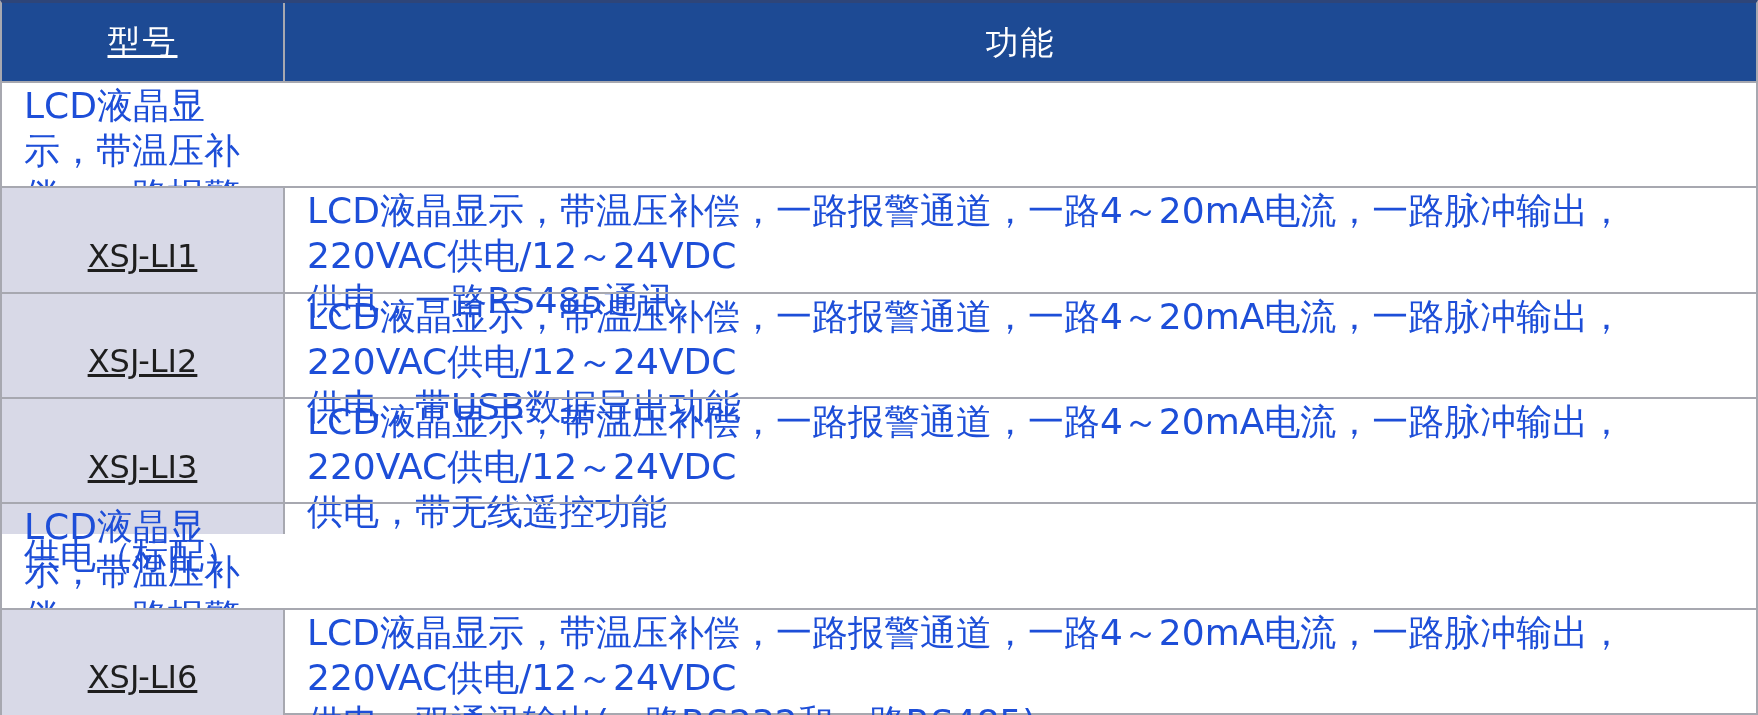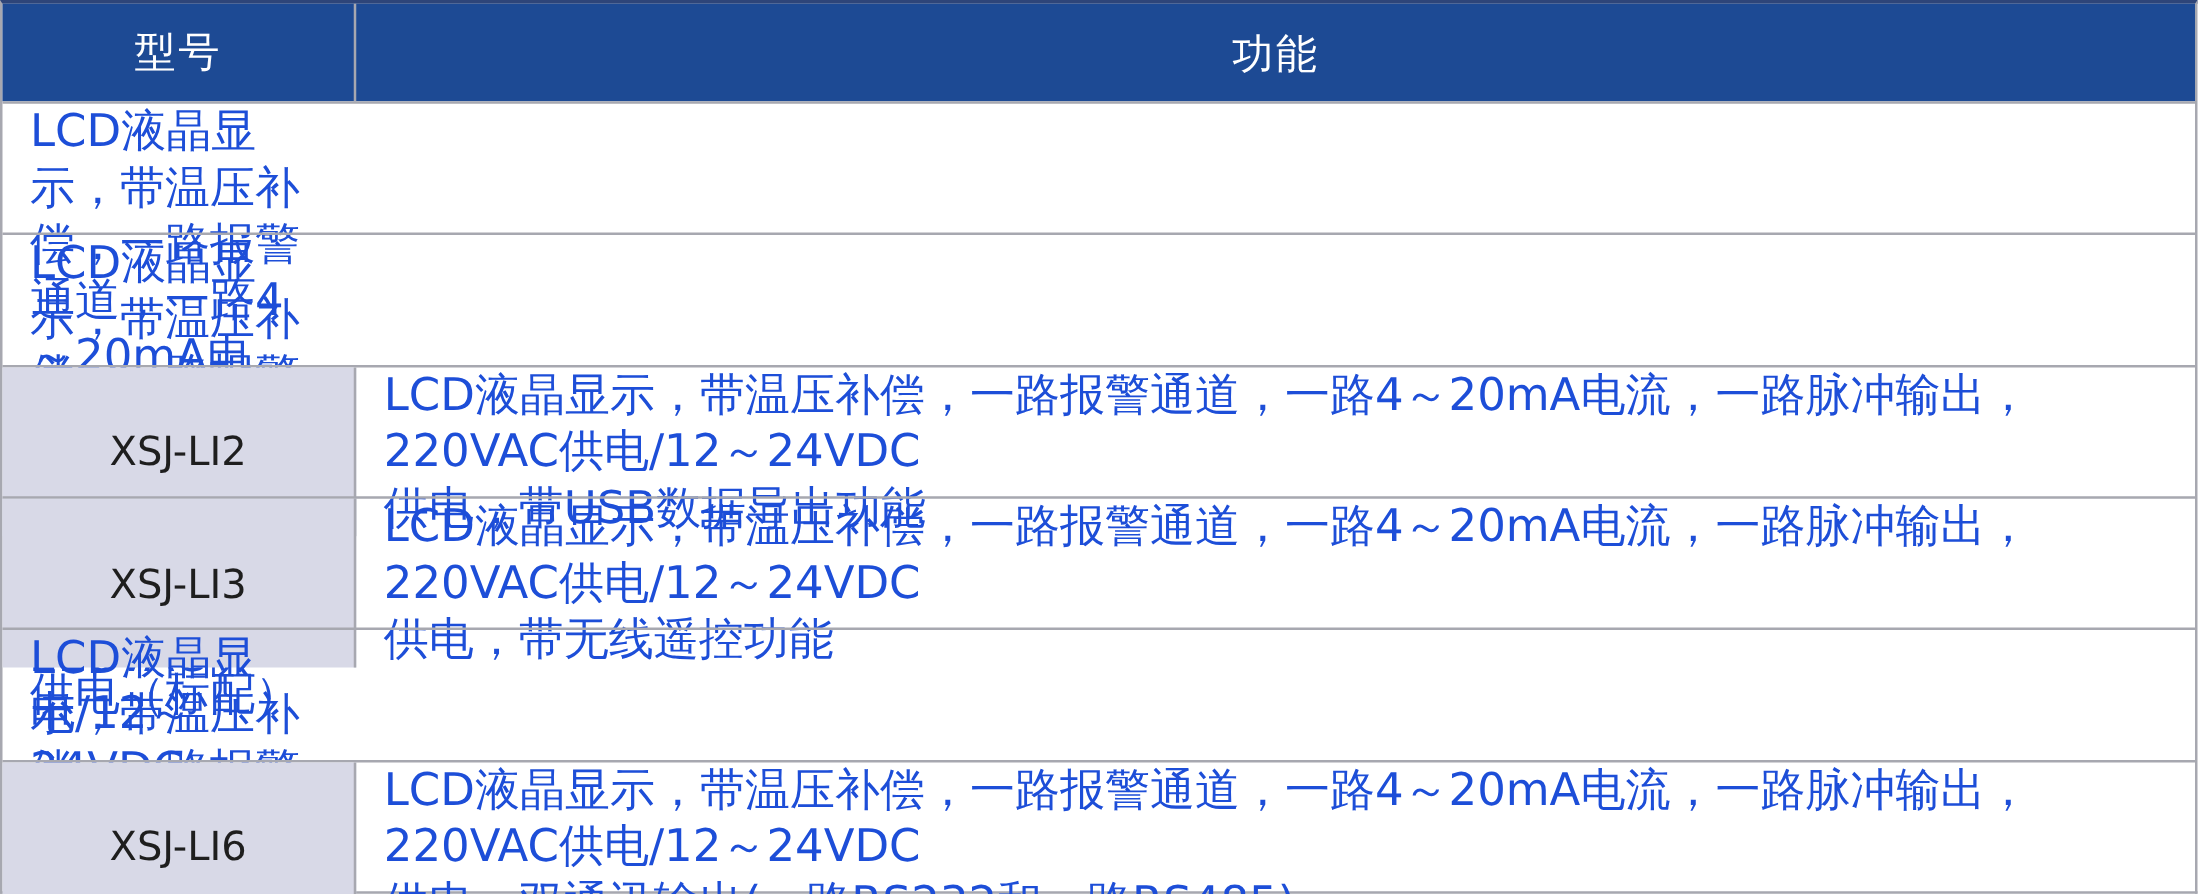--- a/index.html
+++ b/index.html
@@ -31,20 +31,21 @@
   }
   .cell { box-sizing: border-box; min-width: 0; }
   .model-cell {
     display: flex;
     align-items: center;
     justify-content: center;
     border-right: 2px solid #a7a8b0;
     background: #d8d9e7;
     color: #1e1e1e;
     font-size: 32px;
+    text-decoration: underline;
   }
   .header-row .model-cell,
   .header-row .func-cell {
     background: transparent;
     color: #ffffff;
     font-size: 33px;
     font-weight: 500;
     letter-spacing: 2px;
   }
   .header-row .func-cell {
@@ -71,20 +72,21 @@
   <div class="row header-row">
     <div class="cell model-cell">型号</div>
     <div class="cell func-cell">功能</div>
   </div>
 
 <div class="row body-row">
       <div class="cell func-cell">LCD液晶显示，带温压补偿，一路报警通道，一路4～20mA电流，一路脉冲输出，220VAC供电/12～24VDC
 供电（标配）</div>
     </div>
     <div class="row body-row">
+      <div class="cell model-cell">XSJ-LI1</div>
       <div class="cell func-cell">LCD液晶显示，带温压补偿，一路报警通道，一路4～20mA电流，一路脉冲输出，220VAC供电/12～24VDC
 供电，一路RS485通讯</div>
     </div>
     <div class="row body-row">
       <div class="cell model-cell">XSJ-LI2</div>
       <div class="cell func-cell">LCD液晶显示，带温压补偿，一路报警通道，一路4～20mA电流，一路脉冲输出，220VAC供电/12～24VDC
 供电，带USB数据导出功能</div>
     </div>
     <div class="row body-row">
       <div class="cell model-cell">XSJ-LI3</div>

